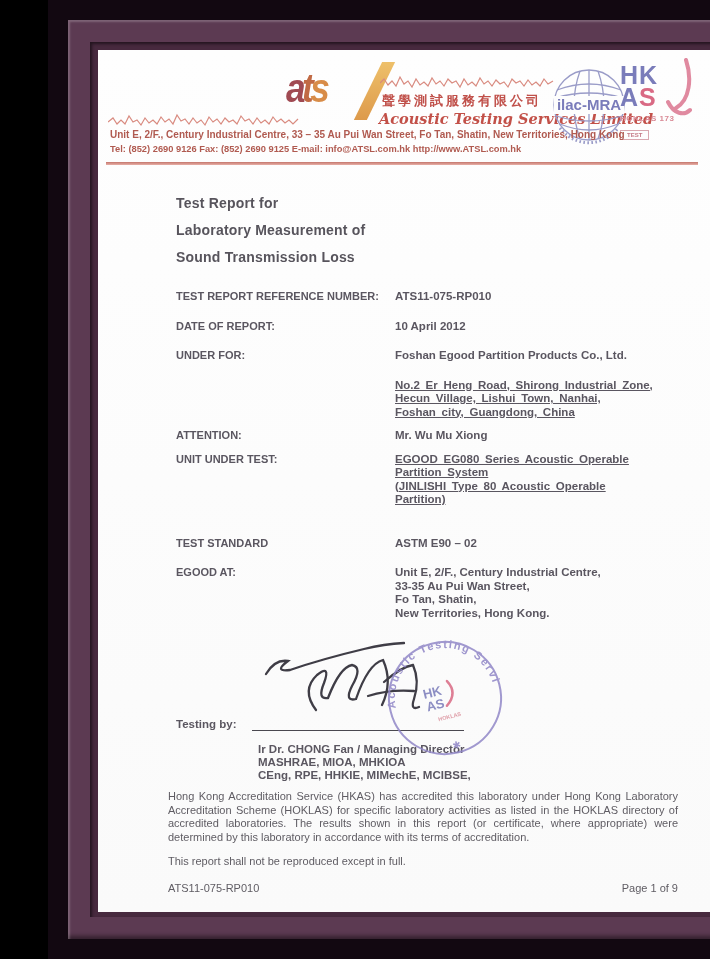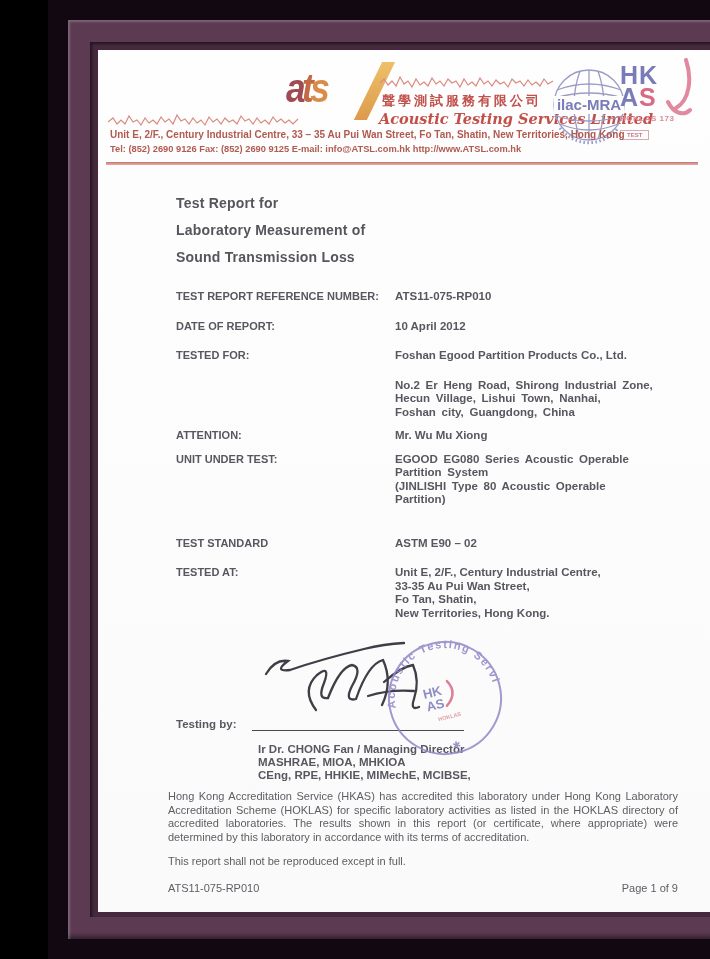--- a/index.html
+++ b/index.html
@@ -50,21 +50,21 @@
   
   .fields{position:absolute;left:78px;top:240px;width:505px;}
   .field-row{display:flex;margin-bottom:16px;}
   .field-row:nth-child(4){margin-bottom:10px;}
   .field-row:nth-child(5){margin-bottom:10px;}
   .field-row:nth-child(6){margin-bottom:0;}
   .field-row:nth-child(7){margin-top:30px;}
   .field-label{width:219px;flex:0 0 219px;font-size:11px;font-weight:bold;color:#5a5660;}
   .field-value{width:286px;font-size:11.5px;font-weight:bold;color:#5a5660;
      line-height:13.5px;white-space:pre-line;}
-  .field-value.stretch{word-spacing:2.5px;}
+  .field-value.stretch{word-spacing:2.5px;text-decoration:underline;}
   
   .approval{position:absolute;left:78px;top:588px;width:470px;height:150px;}
   .approved-label{position:absolute;left:0;top:80px;font-size:11.5px;font-weight:bold;}
   .sig-svg{position:absolute;left:72px;top:-8px;}
   .sig-line{position:absolute;left:76px;top:92px;width:212px;border-top:1.6px solid #4a4850;}
   .sig-name{position:absolute;left:82px;top:105px;font-size:11.5px;font-weight:bold;
      line-height:13px;color:#5a5660;}
   .stamp{position:absolute;left:205px;top:-4px;transform:rotate(-14deg);opacity:.85;}
   
   .footer{position:absolute;left:70px;top:740px;width:510px;font-size:11px;
@@ -142,21 +142,21 @@
     <div class="fields">
         <div class="field-row">
           <div class="field-label">TEST REPORT REFERENCE NUMBER:</div>
           <div class="field-value">ATS11-075-RP010</div>
         </div>
         <div class="field-row">
           <div class="field-label">DATE OF REPORT:</div>
           <div class="field-value">10 April 2012</div>
         </div>
         <div class="field-row">
-          <div class="field-label">TESTED FOR:</div>
+          <div class="field-label">UNDER FOR:</div>
           <div class="field-value">Foshan Egood Partition Products Co., Ltd.</div>
         </div>
         <div class="field-row">
           <div class="field-label"></div>
           <div class="field-value stretch">No.2 Er Heng Road, Shirong Industrial Zone,
 Hecun Village, Lishui Town, Nanhai,
 Foshan city, Guangdong, China</div>
         </div>
         <div class="field-row">
           <div class="field-label">ATTENTION:</div>
@@ -167,21 +167,21 @@
           <div class="field-value stretch">EGOOD EG080 Series Acoustic Operable
 Partition System
 (JINLISHI Type 80 Acoustic Operable
 Partition)</div>
         </div>
         <div class="field-row">
           <div class="field-label">TEST STANDARD</div>
           <div class="field-value">ASTM E90 – 02</div>
         </div>
         <div class="field-row">
-          <div class="field-label">TESTED AT:</div>
+          <div class="field-label">EGOOD AT:</div>
           <div class="field-value">Unit E, 2/F., Century Industrial Centre,
 33-35 Au Pui Wan Street,
 Fo Tan, Shatin,
 New Territories, Hong Kong.</div>
         </div>
       </div>
 
     <div class="approval">
       <svg class="sig-svg" width="232" height="100" viewBox="0 0 232 100">
         <g stroke="#3f3d46" stroke-width="2.3" fill="none" stroke-linecap="round">

